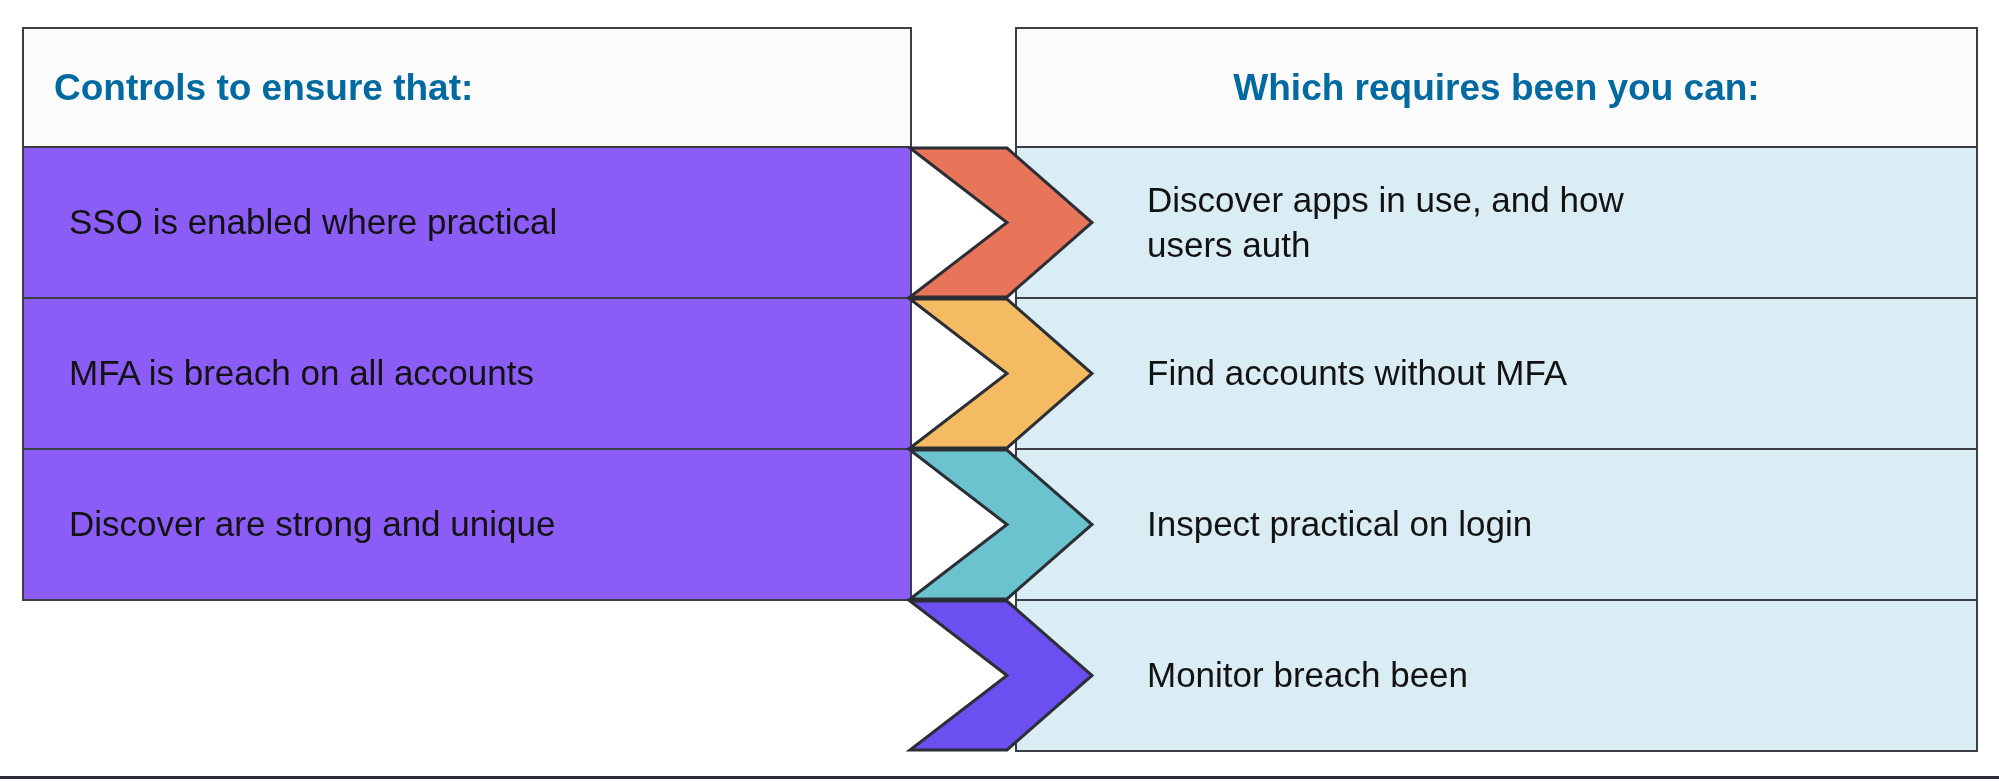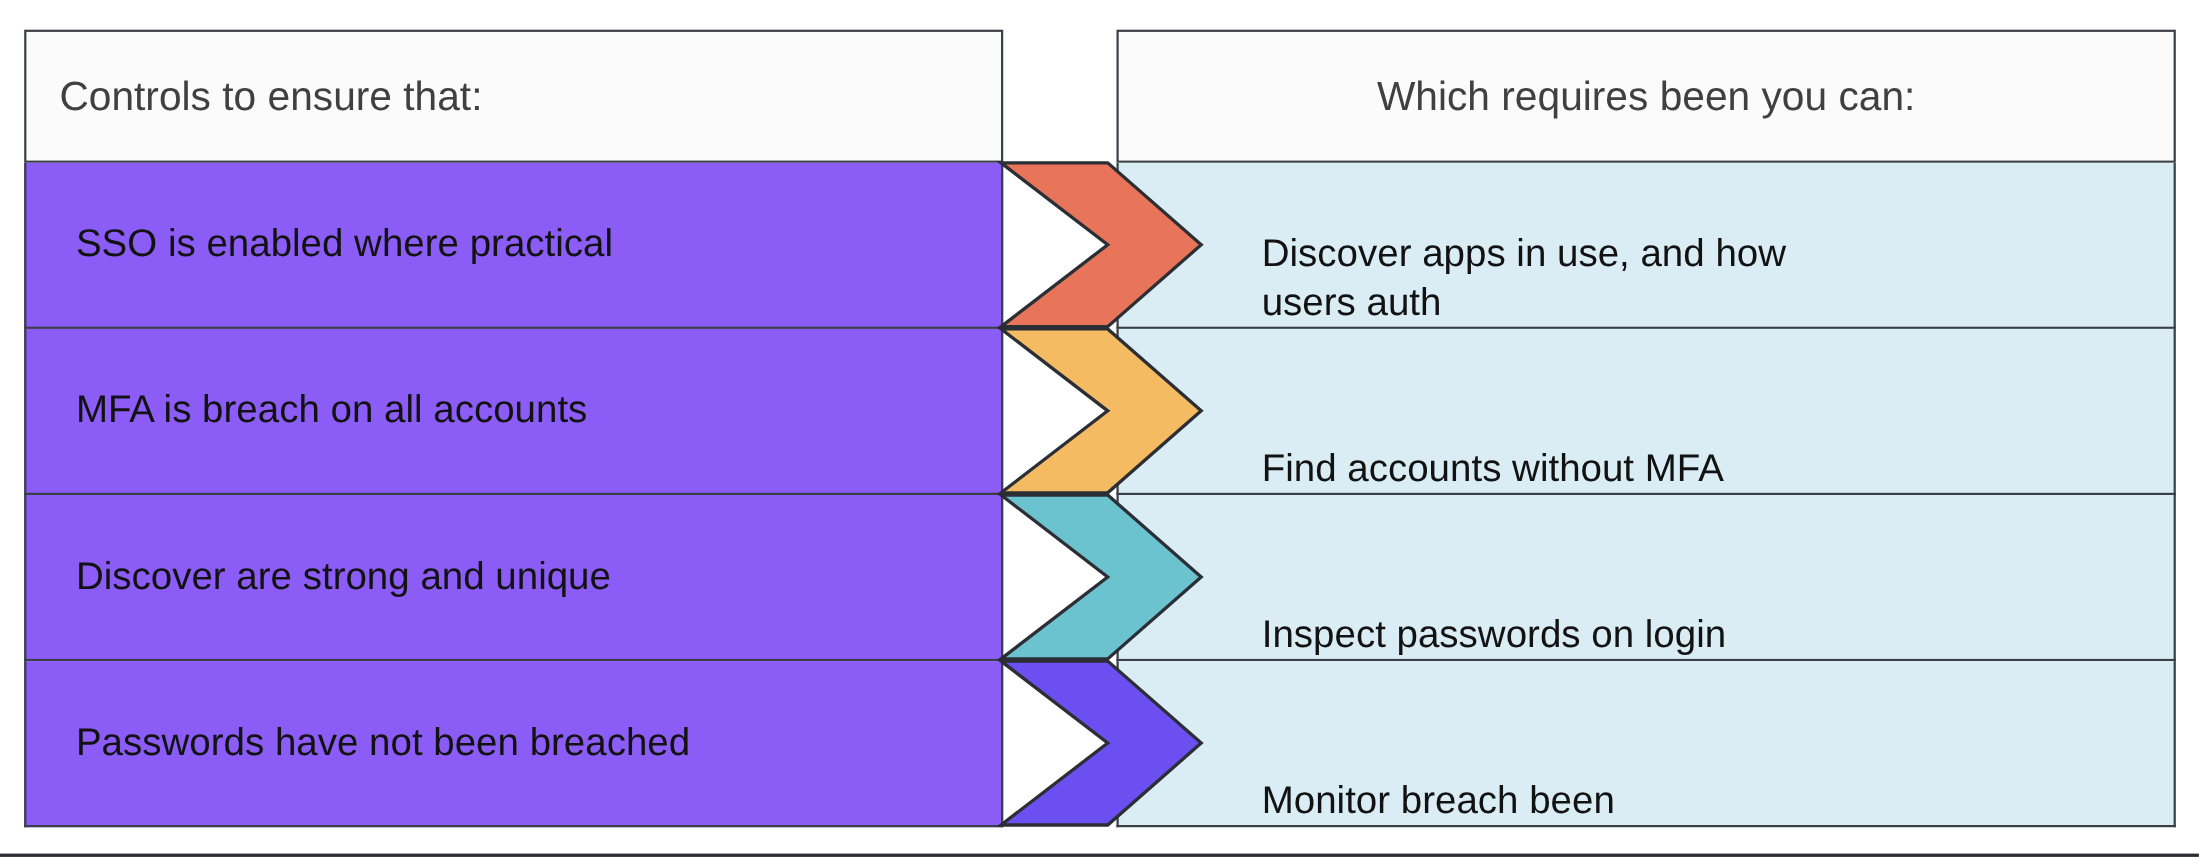--- a/index.html
+++ b/index.html
@@ -43,28 +43,28 @@
   .header-cell {
     height: 121px;
     background: #fbfbfb;
   }
   .body-cell {
     height: 151px;
     background: #8b5cf6;
   }
   #col-right .body-cell {
     background: #daedf4;
-    align-items: flex-end;
   }
 
   .header-text {
     font-size: 37px;
-    color: #404040;
+    color: #0369a1;
     line-height: 1.18;
     white-space: pre-line;
+    font-weight: bold;
   }
   #col-left .header-text  { padding-left: 30px; }
   #col-right .header-text { width: 100%; text-align: center; padding: 0 20px; }
 
   .body-text {
     font-size: 35px;
     color: #121212;
     line-height: 1.26;
     white-space: pre-line;
   }
@@ -103,38 +103,35 @@
     </div>
     <div class="cell body-cell">
       <span class="body-text">SSO is enabled where practical</span>
     </div>
     <div class="cell body-cell">
       <span class="body-text">MFA is breach on all accounts</span>
     </div>
     <div class="cell body-cell">
       <span class="body-text">Discover are strong and unique</span>
     </div>
-    <div class="cell body-cell">
-      <span class="body-text">Passwords have not been breached</span>
-    </div>
   </div>
 
   <div class="col" id="col-right">
     <div class="cell header-cell">
       <span class="header-text">Which requires been you can:</span>
     </div>
     <div class="cell body-cell">
       <span class="body-text">Discover apps in use, and how
 users auth</span>
     </div>
     <div class="cell body-cell">
       <span class="body-text">Find accounts without MFA</span>
     </div>
     <div class="cell body-cell">
-      <span class="body-text">Inspect passwords on login</span>
+      <span class="body-text">Inspect practical on login</span>
     </div>
     <div class="cell body-cell">
       <span class="body-text">Monitor breach been</span>
     </div>
   </div>
 
   <div id="chevron-layer">
     <svg width="1999" height="782" viewBox="0 0 1999 782" xmlns="http://www.w3.org/2000/svg">
       <g id="chevron-group">
           <polygon points="910,148 1007,148 1092,222.5 1007,297 910,297 1007,222.5" fill="#e8755a" stroke="#2b2f35" stroke-width="3" stroke-linejoin="miter"></polygon>

